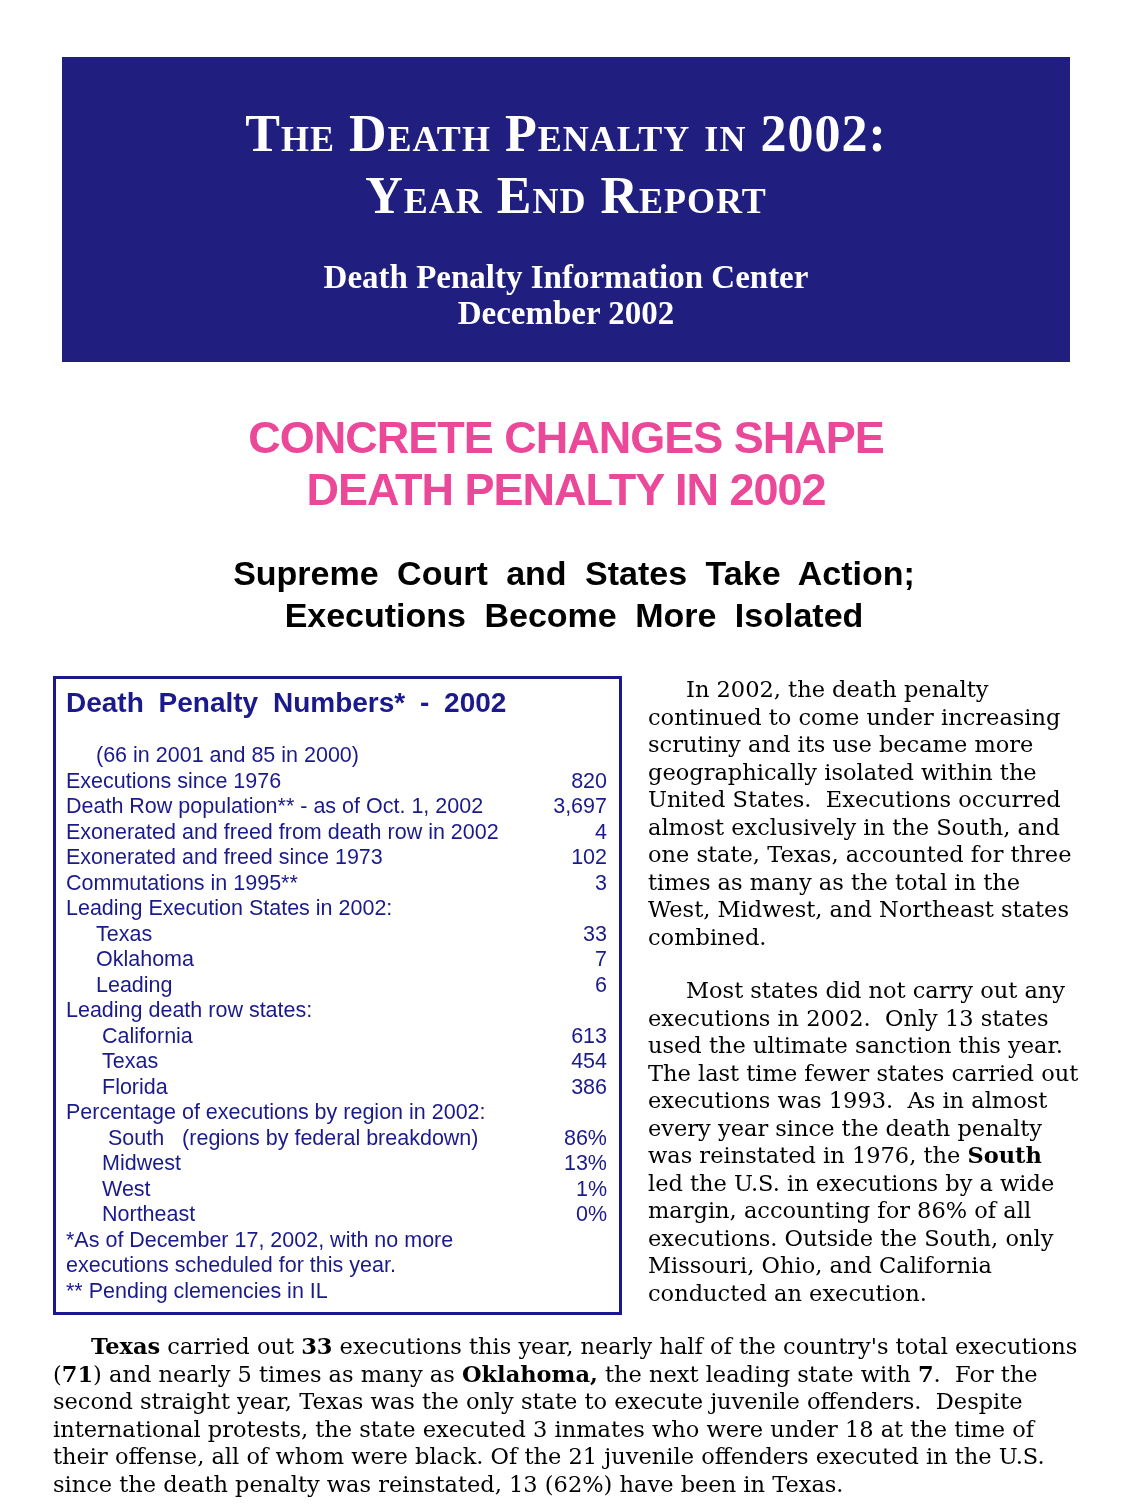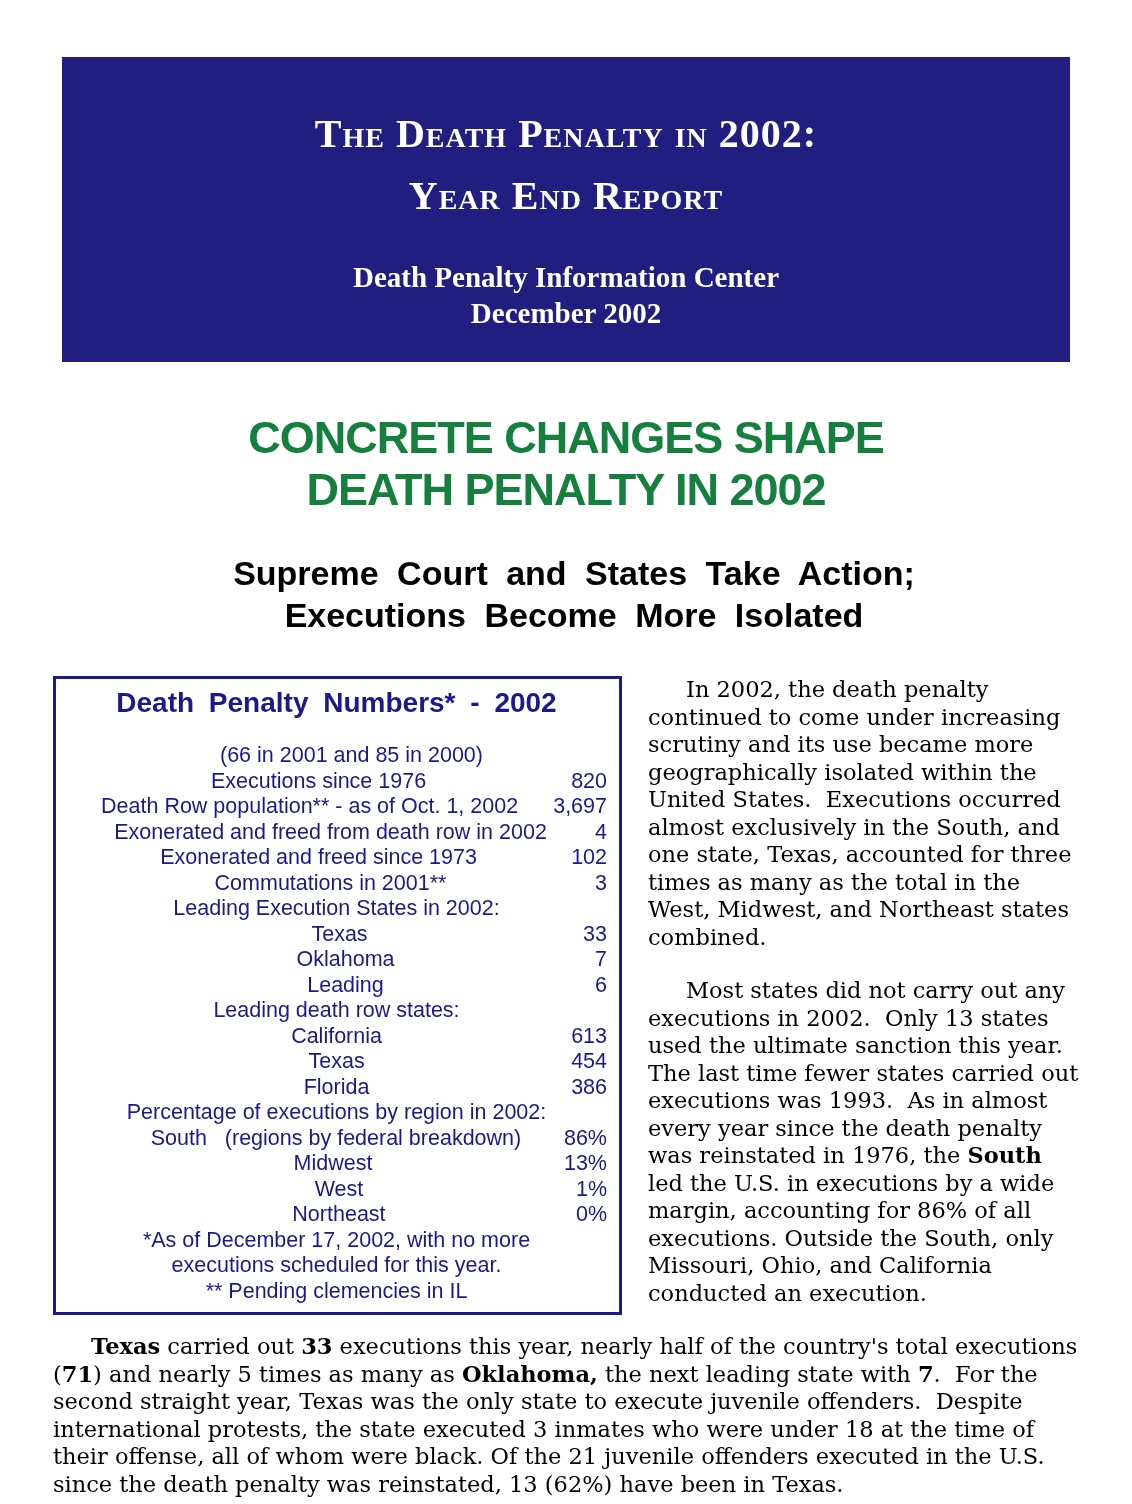--- a/index.html
+++ b/index.html
@@ -23,41 +23,41 @@
     height: 305px;
     background: var(--banner-bg);
     color: #ffffff;
     text-align: center;
     padding-top: 46px;
   }
   .banner-title {
     font-family: "Liberation Serif", serif;
     font-variant: small-caps;
     font-weight: bold;
-    font-size: 40px;
+    font-size: 52px;
     line-height: 62px;
     letter-spacing: 1px;
   }
   .banner-sub {
     margin-top: 32px;
     font-family: "Liberation Serif", serif;
     font-weight: bold;
-    font-size: 29px;
+    font-size: 33px;
     line-height: 36px;
   }
 
   
   .headline {
     margin-top: 50px;
     text-align: center;
     font-weight: bold;
     font-size: 45px;
     line-height: 52px;
     letter-spacing: -1px;
-    color: #15803d;
+    color: #ec4899;
   }
   .subhead {
     margin-top: 36px;
     text-align: center;
     font-weight: bold;
     font-size: 34px;
     line-height: 42px;
     word-spacing: 9px;
     color: #000000;
     padding-left: 16px;
@@ -69,21 +69,20 @@
     overflow: visible;
   }
   .stats-box {
     float: left;
     width: 569px;
     border: 3px solid var(--navy);
     color: var(--navy);
     padding: 8px 12px 8px 10px;
     margin-right: 26px;
     margin-bottom: 12px;
-    text-align: center;
   }
   .stats-title {
     font-weight: bold;
     font-size: 28px;
     word-spacing: 7px;
     margin-bottom: 24px;
   }
   .stat-row {
     display: flex;
     justify-content: space-between;
@@ -155,21 +154,21 @@
         </div>
         <div class="stat-row indent0">
           <span class="stat-label">Exonerated and freed from death row in 2002</span>
           <span class="stat-value">4</span>
         </div>
         <div class="stat-row indent0">
           <span class="stat-label">Exonerated and freed since 1973</span>
           <span class="stat-value">102</span>
         </div>
         <div class="stat-row indent0">
-          <span class="stat-label">Commutations in 2001**</span>
+          <span class="stat-label">Commutations in 1995**</span>
           <span class="stat-value">3</span>
         </div>
         <div class="stat-row indent0">
           <span class="stat-label"><span class="u">Leading Execution States in 2002</span>:</span>
           <span class="stat-value"></span>
         </div>
         <div class="stat-row indent1">
           <span class="stat-label">Texas</span>
           <span class="stat-value">33</span>
         </div>

